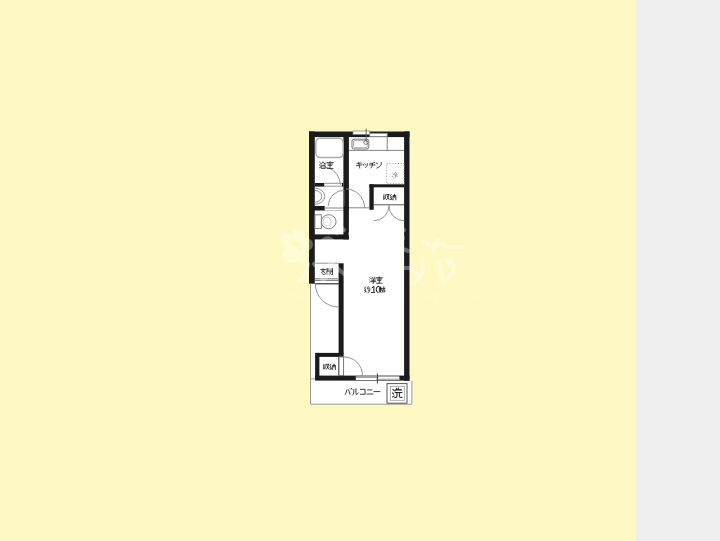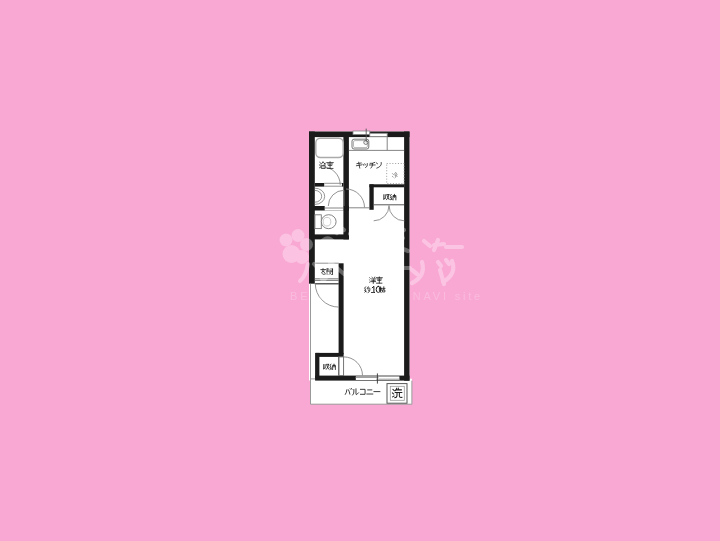--- a/index.html
+++ b/index.html
@@ -1,16 +1,16 @@
 <!DOCTYPE html>
 <html><head>
 <meta charset="utf-8">
 <style>
 html,body{margin:0;padding:0;background:#efefef;font-family:"Liberation Sans",sans-serif;}
-#stage{position:relative;width:720px;height:541px;background:#f9a8d4;overflow:hidden;}
+#stage{position:relative;width:636px;height:541px;background:#fef9c3;overflow:hidden;}
 svg{position:absolute;left:0;top:0;filter:blur(0.28px);}
 </style>
 </head>
 <body>
 
 <div id="stage">
 <svg width="720" height="541" viewBox="0 0 720 541">
 <defs></defs>
 
 <rect x="309" y="131.5" width="100.5" height="249" fill="#ffffff"></rect>

